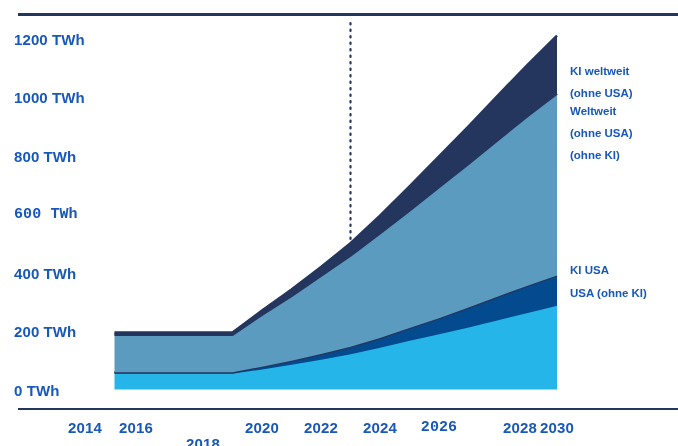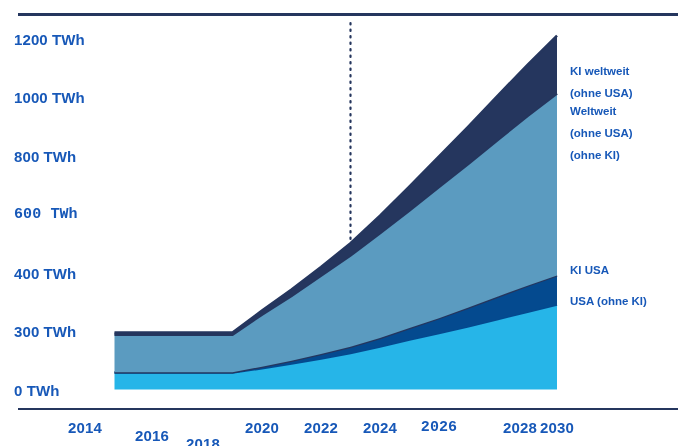--- a/index.html
+++ b/index.html
@@ -92,42 +92,42 @@
       <path d="M 114.5 372.2425 L 144 372.2425 L 173.5 372.2425 L 203 372.2425 L 232.5 372.2425 L 262 366.685 L 291.5 360.835 L 321 354.1075 L 350.5 346.795 L 380 338.02 L 409.5 328.075 L 439 318.13 L 468.5 307.6 L 498 296.485 L 527.5 285.6625 L 557 275.425" fill="none" stroke="#25365e" stroke-width="2.5"></path>
       <path d="M 114.5 334.8025 L 144 334.8025 L 173.5 334.8025 L 203 334.8025 L 232.5 334.8025 L 262 314.62 L 291.5 295.9 L 321 275.7175 L 350.5 255.535 L 380 233.305 L 409.5 210.49 L 439 187.09 L 468.5 163.69000000000003 L 498 139.705 L 527.5 116.01249999999999 L 557 93.49000000000001 L 557 275.425 L 527.5 285.6625 L 498 296.485 L 468.5 307.6 L 439 318.13 L 409.5 328.075 L 380 338.02 L 350.5 346.795 L 321 354.1075 L 291.5 360.835 L 262 366.685 L 232.5 372.2425 L 203 372.2425 L 173.5 372.2425 L 144 372.2425 L 114.5 372.2425 Z" fill="#5b9bc0"></path>
       <path d="M 114.5 334.8025 L 144 334.8025 L 173.5 334.8025 L 203 334.8025 L 232.5 334.8025 L 262 314.62 L 291.5 295.9 L 321 275.7175 L 350.5 255.535 L 380 233.305 L 409.5 210.49 L 439 187.09 L 468.5 163.69000000000003 L 498 139.705 L 527.5 116.01249999999999 L 557 93.49000000000001" fill="none" stroke="#25365e" stroke-width="2.5"></path>
       <path d="M 114.5 332.4625 L 144 332.4625 L 173.5 332.4625 L 203 332.4625 L 232.5 332.4625 L 262 310.525 L 291.5 289.46500000000003 L 321 266.9425 L 350.5 243.25 L 380 215.75500000000002 L 409.5 186.50500000000002 L 439 156.37750000000003 L 468.5 126.25 L 498 95.245 L 527.5 64.82500000000005 L 557 35.575000000000045 L 557 93.49000000000001 L 527.5 116.01249999999999 L 498 139.705 L 468.5 163.69000000000003 L 439 187.09 L 409.5 210.49 L 380 233.305 L 350.5 255.535 L 321 275.7175 L 291.5 295.9 L 262 314.62 L 232.5 334.8025 L 203 334.8025 L 173.5 334.8025 L 144 334.8025 L 114.5 334.8025 Z" fill="#25365e"></path>
       <path d="M 114.5 332.4625 L 144 332.4625 L 173.5 332.4625 L 203 332.4625 L 232.5 332.4625 L 262 310.525 L 291.5 289.46500000000003 L 321 266.9425 L 350.5 243.25 L 380 215.75500000000002 L 409.5 186.50500000000002 L 439 156.37750000000003 L 468.5 126.25 L 498 95.245 L 527.5 64.82500000000005 L 557 35.575000000000045" fill="none" stroke="#25365e" stroke-width="2.5"></path>
       <line x1="350.5" x2="350.5" y1="23" y2="243.25" stroke="#25365e" stroke-width="2.2" stroke-dasharray="1.5 5" stroke-linecap="round"></line>
     </svg>
 
   <div id="ytick-layer">
       <div class="axis-label ytick" style="top: 389.5px;">0 TWh</div>
-      <div class="axis-label ytick" style="top: 331px;">300 TWh</div>
+      <div class="axis-label ytick" style="top: 331px;">200 TWh</div>
       <div class="axis-label ytick" style="top: 272.5px;">400 TWh</div>
       <div class="axis-label ytick" style="top: 214px; font-family: Liberation Mono, monospace;">600 TWh</div>
       <div class="axis-label ytick" style="top: 155.5px;">800 TWh</div>
       <div class="axis-label ytick" style="top: 97px;">1000 TWh</div>
       <div class="axis-label ytick" style="top: 38.5px;">1200 TWh</div>
     </div>
   <div id="xtick-layer">
       <div class="axis-label xtick" style="left: 85px;">2014</div>
-      <div class="axis-label xtick" style="left: 152px; margin-top: 8px;">2016</div>
+      <div class="axis-label xtick" style="left: 136px;">2016</div>
       <div class="axis-label xtick" style="left: 203px; margin-top: 16px;">2018</div>
       <div class="axis-label xtick" style="left: 262px; text-align: right;">2020</div>
       <div class="axis-label xtick" style="left: 321px;">2022</div>
       <div class="axis-label xtick" style="left: 380px;">2024</div>
       <div class="axis-label xtick" style="left: 439px; font-family: Liberation Mono, monospace;">2026</div>
       <div class="axis-label xtick" style="left: 520px; text-align: right;">2028</div>
       <div class="axis-label xtick" style="left: 557px;">2030</div>
     </div>
   <div id="series-label-layer">
       <div class="series-label" style="top: 60px;">KI weltweit
 (ohne USA)</div>
       <div class="series-label" style="top: 100px;">Weltweit
 (ohne USA)
 (ohne KI)</div>
       <div class="series-label" style="top: 259px;">KI USA</div>
-      <div class="series-label" style="top: 290px;">USA (ohne KI)</div>
+      <div class="series-label" style="top: 282px;">USA (ohne KI)</div>
     </div>
 
 
 </div>
 
 </body></html>

